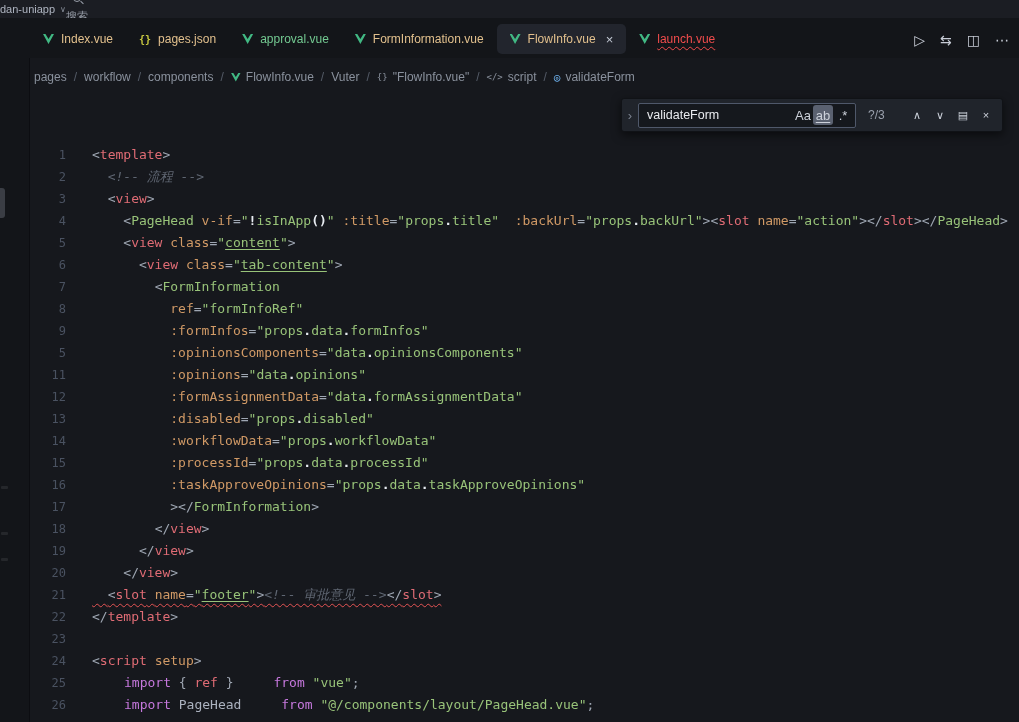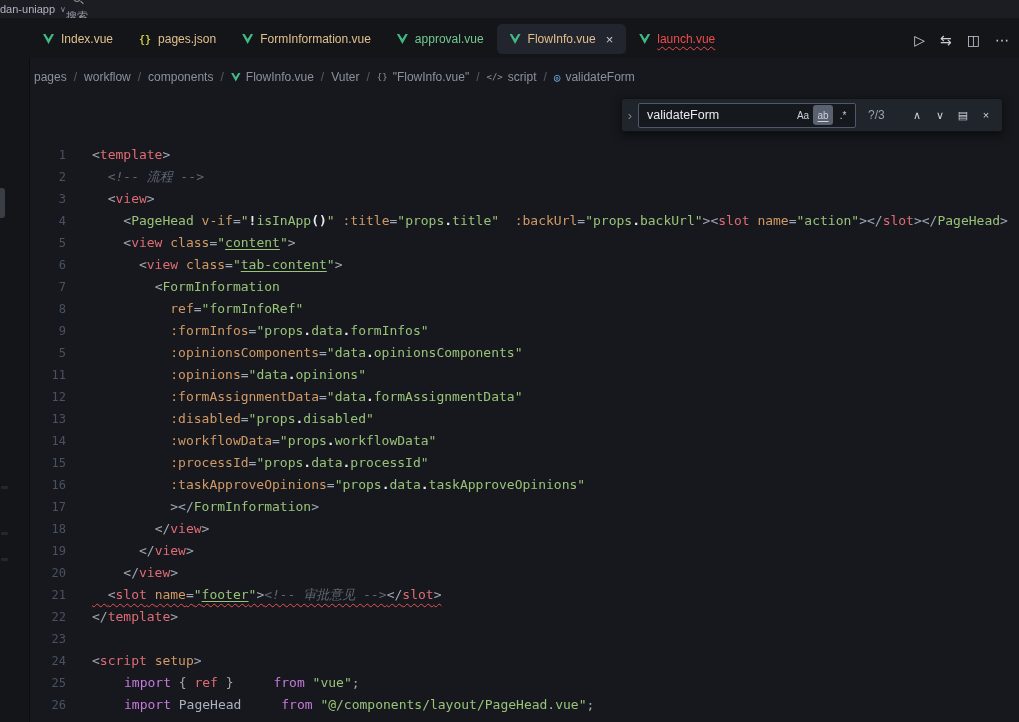--- a/index.html
+++ b/index.html
@@ -71,21 +71,21 @@
   
   .find { position:absolute; top:14px; right:16px; height:34px; background:#20242b;
     border:1px solid #101216; border-radius:3px; box-shadow:0 3px 10px rgba(0,0,0,0.55);
     display:flex; align-items:center; padding-right:6px; z-index:6; }
   .find-grip { width:16px; display:flex; justify-content:center; color:#7c8390; font-size:13px; cursor:pointer; }
   .find-input-wrap { display:flex; align-items:center; background:#15181d; border:1px solid #4f586a;
     width:218px; height:25px; border-radius:2px; padding:0 2px 0 8px; }
   .find-input { flex:1; min-width:0; background:transparent; border:none; outline:none;
     color:#e8eaee; font-size:12.5px; font-family:"Liberation Sans",sans-serif; }
   .find-toggle { width:20px; height:20px; display:flex; align-items:center; justify-content:center;
-    border-radius:3px; color:#ccd1da; font-size:10px; cursor:pointer; flex:none; }
+    border-radius:3px; color:#ccd1da; font-size:13px; cursor:pointer; flex:none; }
   .find-toggle.active { background:#5a6170; }
   .ww { text-decoration:underline; text-underline-offset:2px; }
   .find-count { color:#9aa1ad; font-size:12px; margin:0 10px 0 12px; min-width:26px; }
   .find-btn { width:20px; height:22px; display:flex; align-items:center; justify-content:center;
     color:#ccd1da; font-size:11px; border-radius:3px; margin-left:3px; cursor:pointer; }
 </style>
 </head>
 <body>
 
 <div class="titlebar">
@@ -111,25 +111,25 @@
       <div class="tab">
         <span class="vue-icon"></span>
         <span class="tab-label state-modified">Index.vue</span>
       </div>
       <div class="tab">
         <span class="json-icon">{}</span>
         <span class="tab-label state-modified">pages.json</span>
       </div>
       <div class="tab">
         <span class="vue-icon"></span>
+        <span class="tab-label state-added">approval.vue</span>
+      </div>
+      <div class="tab">
+        <span class="vue-icon"></span>
         <span class="tab-label state-modified">FormInformation.vue</span>
-      </div>
-      <div class="tab">
-        <span class="vue-icon"></span>
-        <span class="tab-label state-added">approval.vue</span>
       </div>
       <div class="tab active">
         <span class="vue-icon"></span>
         <span class="tab-label state-modified">FlowInfo.vue</span>
         <span class="tab-close">×</span>
       </div>
       <div class="tab">
         <span class="vue-icon"></span>
         <span class="tab-label state-error">launch.vue</span>
       </div>

